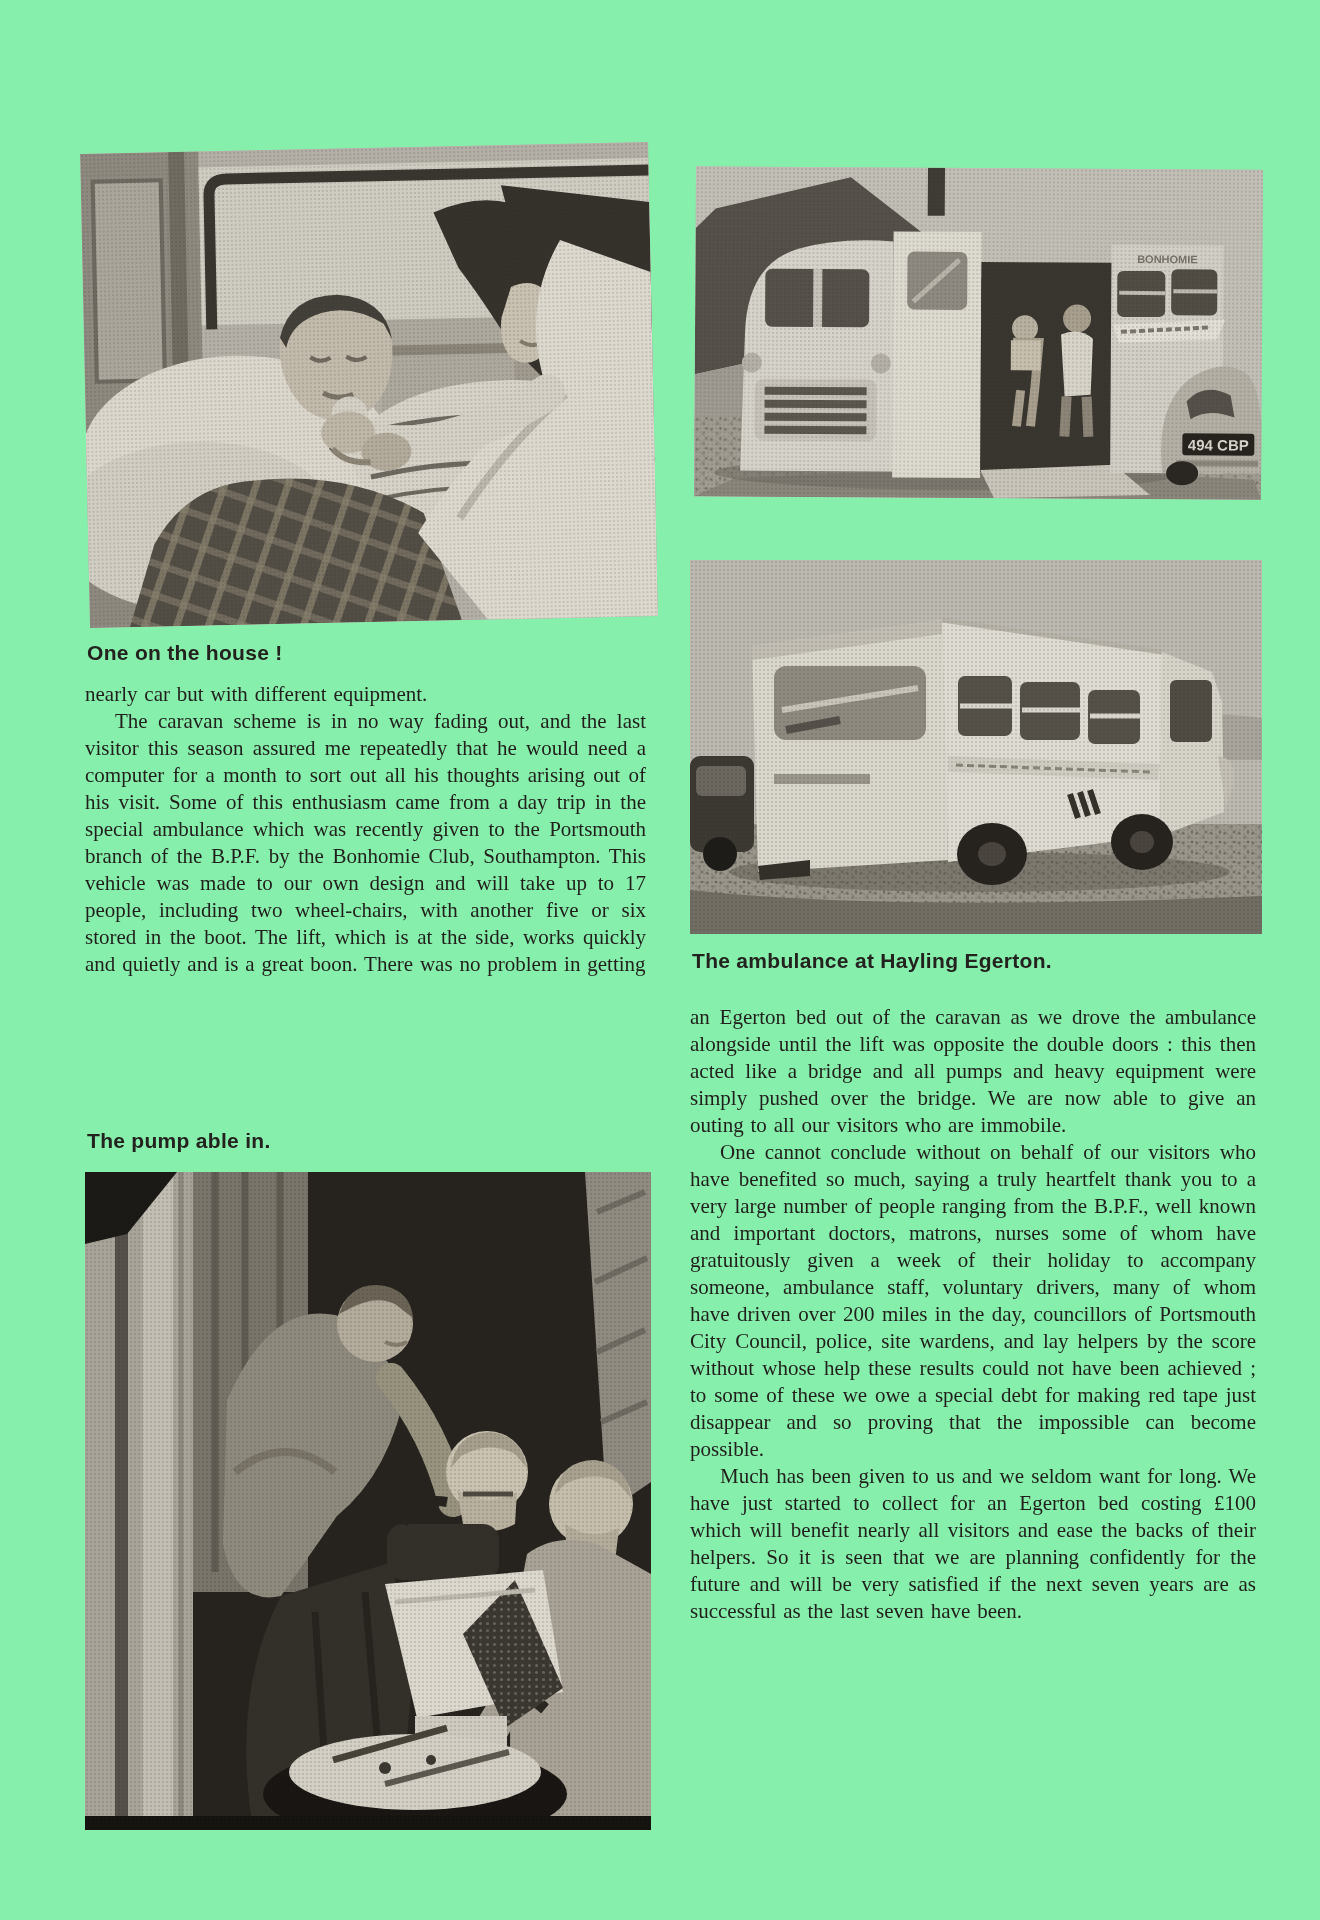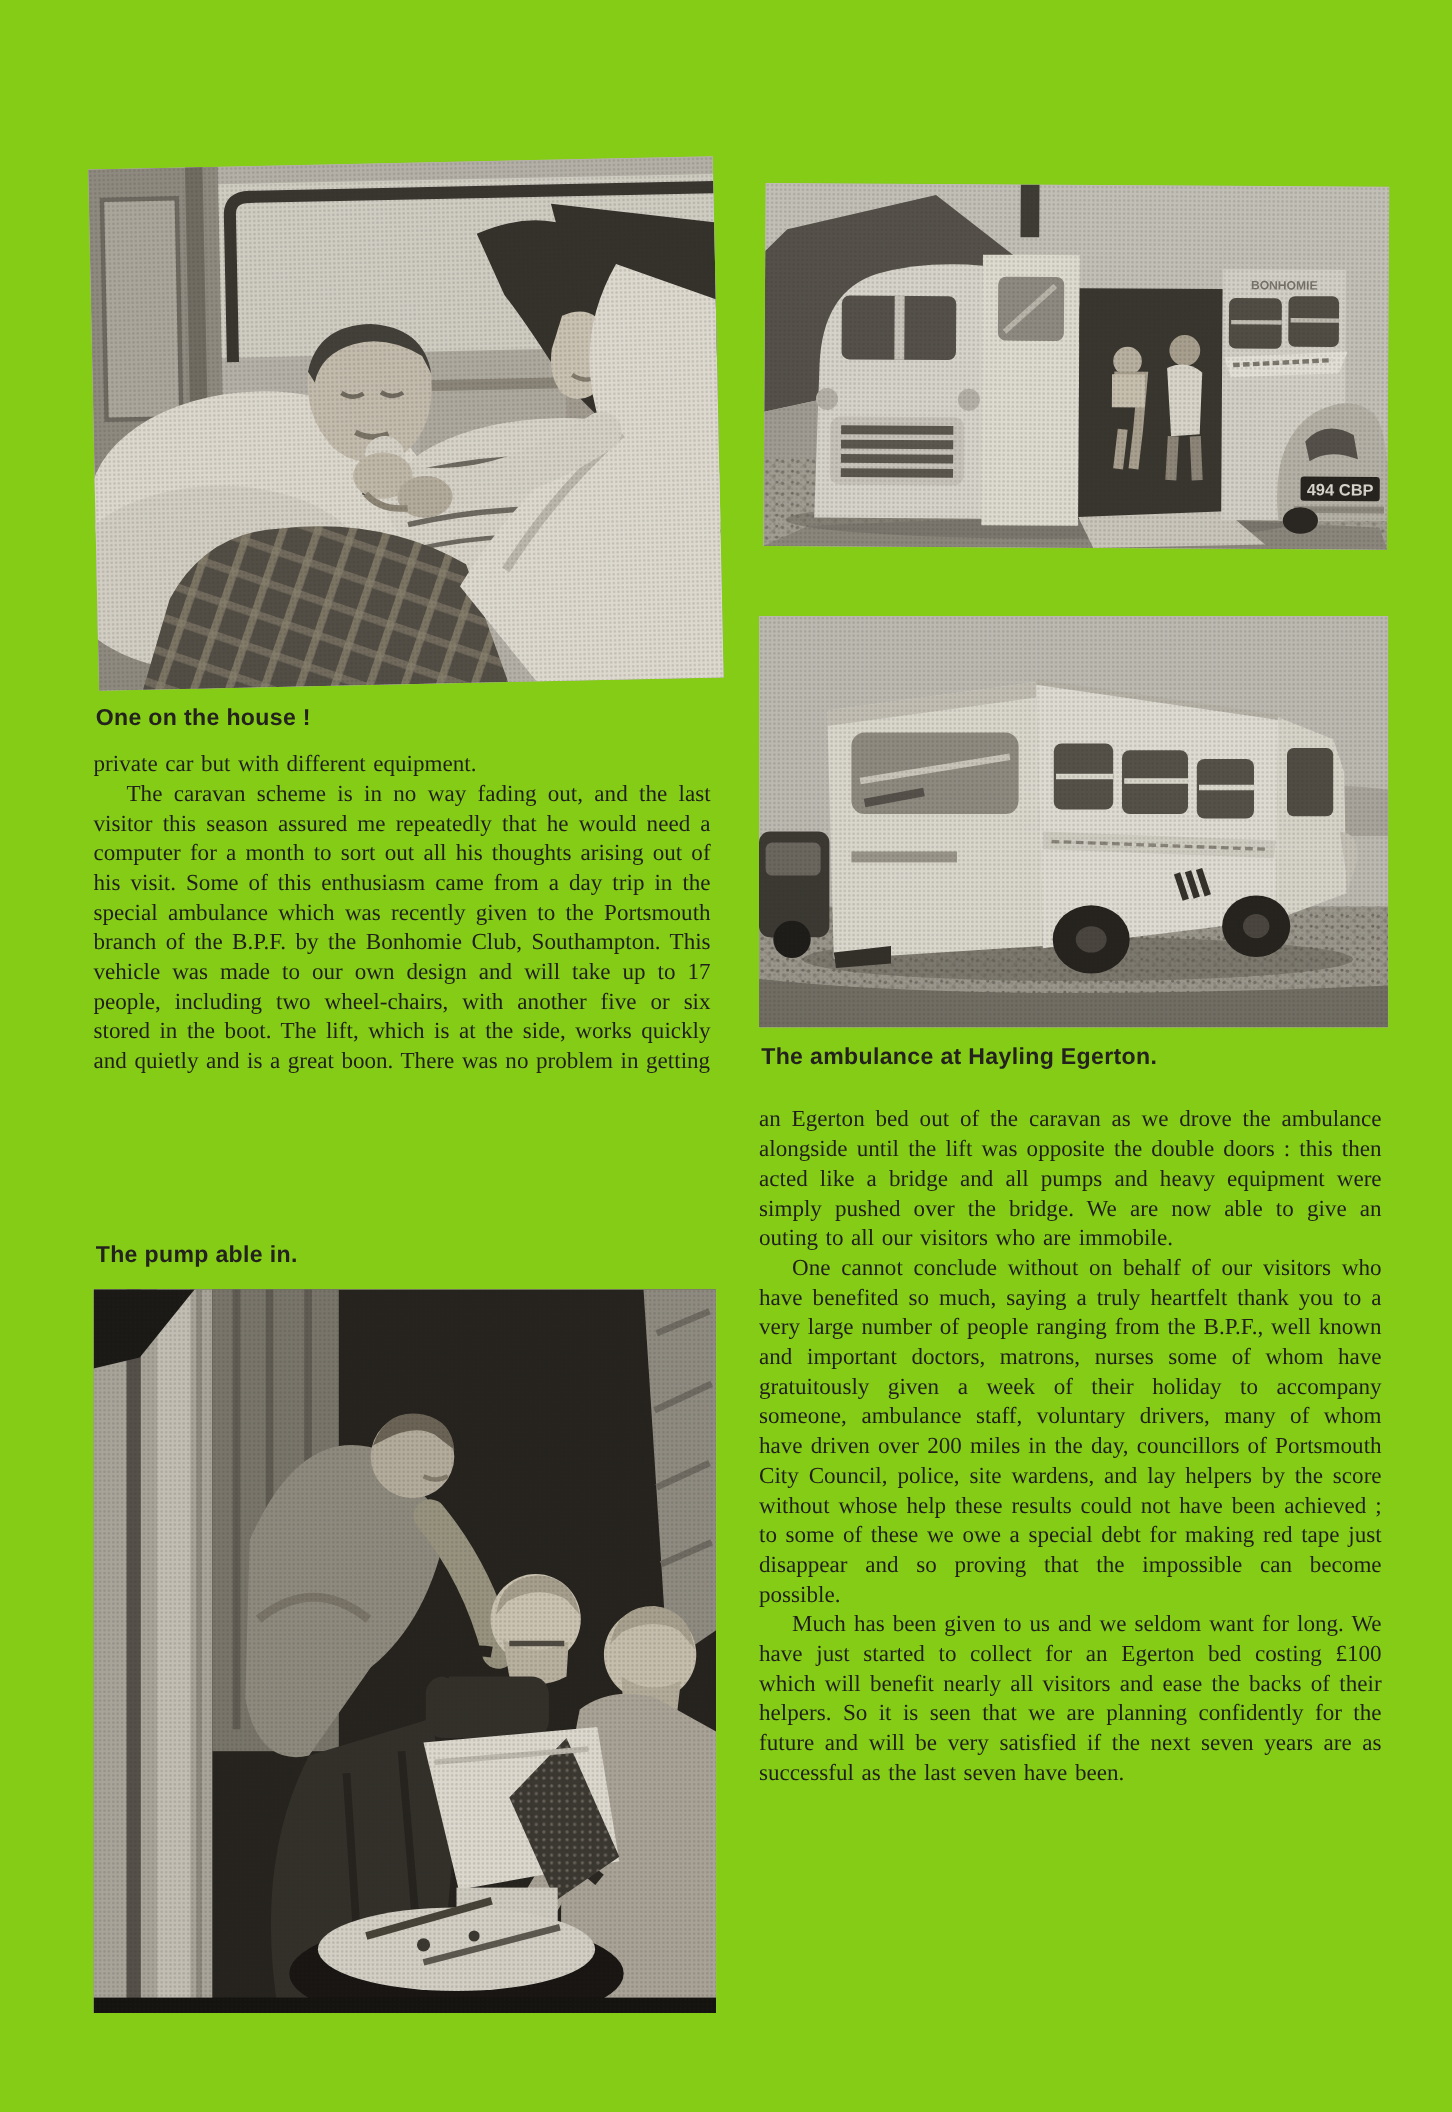--- a/index.html
+++ b/index.html
@@ -1,19 +1,19 @@
 <!DOCTYPE html>
 <html><head>
 <meta charset="utf-8">
 <style>
   html,body{margin:0;padding:0;background:#e8e7e3;}
   .page{
     position:relative;
     width:1320px;height:1920px;
-    background:#84cc16;
+    background:#86efac;
     overflow:hidden;
     font-family:"Liberation Serif", serif;
     color:#211f1b;
   }
   .photo{
     position:absolute;
     overflow:hidden;
     background:#b9b5ac;
   }
   .photo svg{display:block;width:100%;height:100%;}
@@ -111,21 +111,21 @@
       <path d="M462 248 Q368 306 292 294 Q262 286 264 266" stroke="#d5d1c6" stroke-width="36" fill="none" stroke-linecap="round"></path>
 
       <ellipse cx="262" cy="284" rx="27" ry="21" fill="#bfb7a7"></ellipse>
       <ellipse cx="300" cy="304" rx="25" ry="19" fill="#b3ab9b"></ellipse>
       <path d="M246 300 Q260 316 284 314" stroke="#8d8575" stroke-width="6" fill="none"></path>
     </svg>
   </div>
   <div class="caption" id="caption-bed">One on the house&nbsp;!</div>
 
   <div class="col" id="left-col">
-    <p>private car but with different equipment.</p>
+    <p>nearly car but with different equipment.</p>
     <p class="indent">The caravan scheme is in no way fading out, and the last visitor this season assured me repeatedly that he would need a computer for a month to sort out all his thoughts arising out of his visit. Some of this enthusiasm came from a day trip in the special ambulance which was recently given to the Portsmouth branch of the B.P.F. by the Bonhomie Club, Southampton. This vehicle was made to our own design and will take up to 17 people, including two wheel-chairs, with another five or six stored in the boot. The lift, which is at the side, works quickly and quietly and is a great boon. There was no problem in getting</p>
   </div>
 
   <div class="caption" id="caption-pump">The pump able in.</div>
   <div class="photo" id="photo-pump">
     <svg viewBox="0 0 566 658" preserveAspectRatio="none">
       <defs>
         <pattern id="p4grille" width="7" height="7" patternUnits="userSpaceOnUse">
           <rect width="7" height="7" fill="#3b3731"></rect>
           <circle cx="3.5" cy="3.5" r="1.5" fill="#6a655c"></circle>

